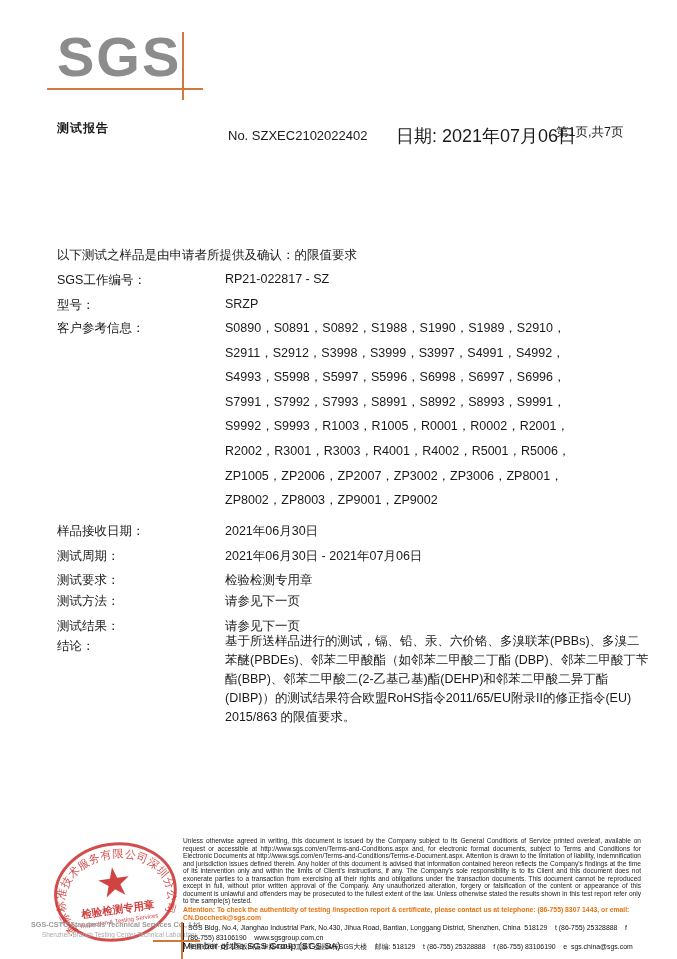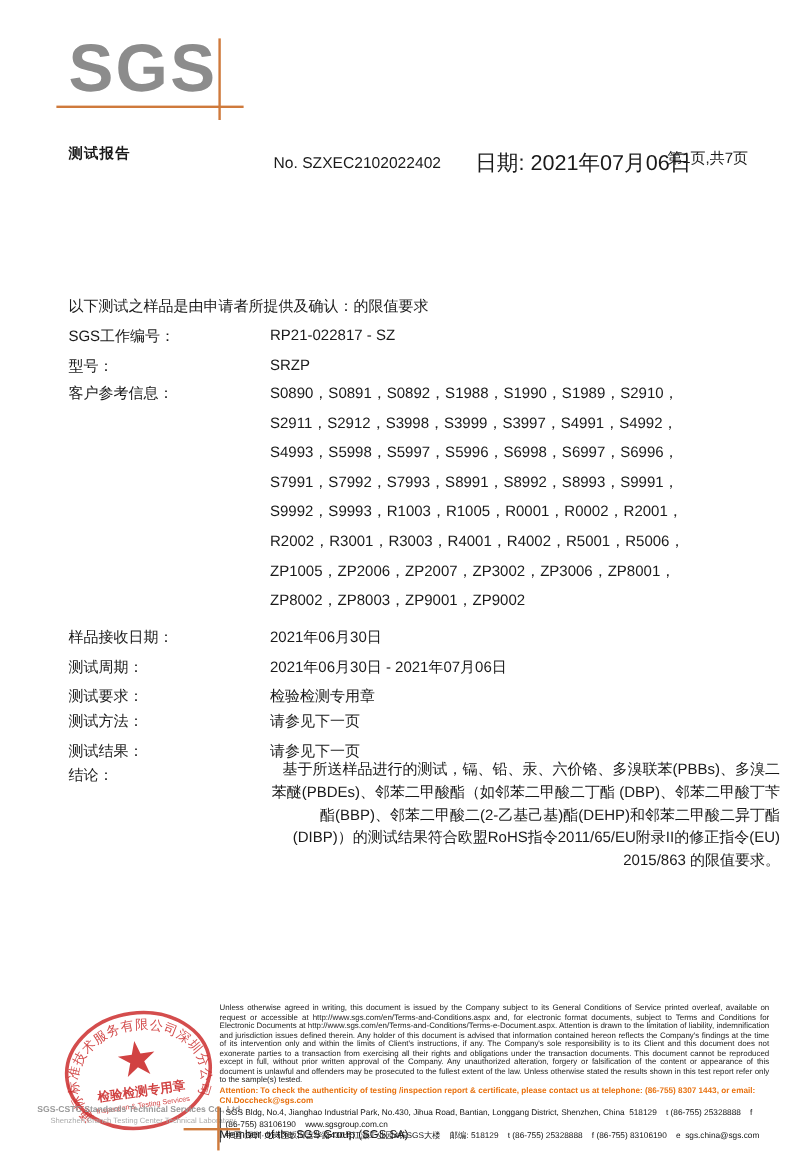--- a/index.html
+++ b/index.html
@@ -21,21 +21,21 @@
 
   .company { position:absolute; left:57px; top:159px; font-size:12.5px; }
   .address { position:absolute; left:57px; top:185px; font-size:12.5px; }
 
   .intro { position:absolute; left:57px; top:247px; font-size:12.5px; }
 
   .row { position:absolute; left:57px; font-size:12.5px; }
   .row .lbl { position:absolute; left:0; top:0; width:168px; }
   .row .val { position:absolute; left:168px; top:0; width:425px; }
   .codes { line-height:24.6px; }
-  .conclusion { line-height:19px;text-align:right; }
+  .conclusion { line-height:19px; }
 
   
   .fineprint-wrap { position:absolute; left:183px; top:837px; width:458px; }
   .disclaimer { font-size:6.6px; line-height:7.55px; text-align:justify; color:#222; }
   .attention { font-size:6.8px; line-height:7.6px; font-weight:bold; color:#e87210; margin-top:1px; }
   .addr-block { margin-top:2px; border-left:1px solid #222; padding-left:4px; }
   .addr-line { font-size:6.9px; line-height:9.5px; color:#111; white-space:pre-wrap; }
   .member { position:absolute; left:183px; top:940px; width:458px; text-align:left; font-size:9.5px; color:#111; }
 
   .stamp { position:absolute; left:50px; top:840px; transform:rotate(-8deg); }

